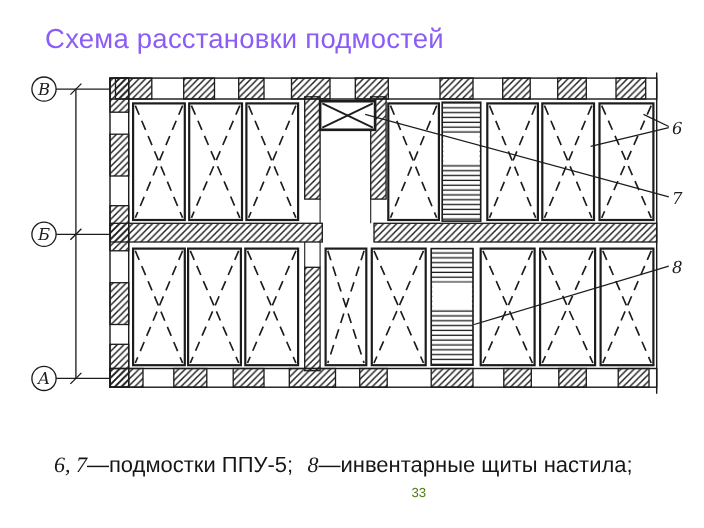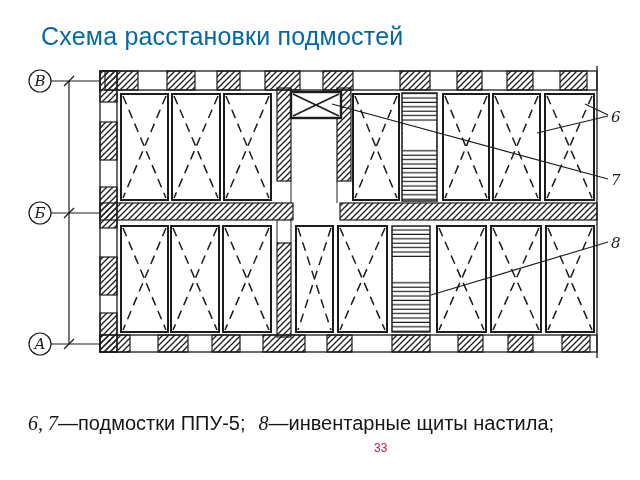--- a/index.html
+++ b/index.html
@@ -4,31 +4,31 @@
 <style>
   html,body{margin:0;padding:0;}
   body{
     width:640px;height:480px;position:relative;overflow:hidden;
     background:#ffffff;
     font-family:"Liberation Sans", sans-serif;
     color:#1c1c1c;
   }
   .slide-title{
     position:absolute;left:41px;top:22px;
-    font-size:25px;letter-spacing:0.2px;color:#0369a1;
+    font-size:25px;letter-spacing:0.2px;color:#8b5cf6;
   }
   .caption{
     position:absolute;left:28px;top:412px;width:600px;
     font-size:20px;color:#161616;white-space:nowrap;
   }
-  .caption .it{font-style:italic;font-family:"Liberation Serif", serif;}
+  .caption .it{font-style:italic;font-family:"Liberation Serif", serif;margin-left:21px;}
   .caption .gap{margin-left:13px;}
   .page-num{
     position:absolute;left:374px;top:441px;
-    font-size:12px;color:#be185d;
+    font-size:12px;color:#4d7c0f;
   }
   svg{position:absolute;left:0;top:0;}
   text.axis-letter{
     font-family:"DejaVu Serif", serif;font-style:italic;
     font-size:15px;fill:#1c1c1c;text-anchor:middle;
   }
   text.callout{
     font-family:"DejaVu Serif", serif;font-style:italic;
     font-size:15px;fill:#1c1c1c;
   }

